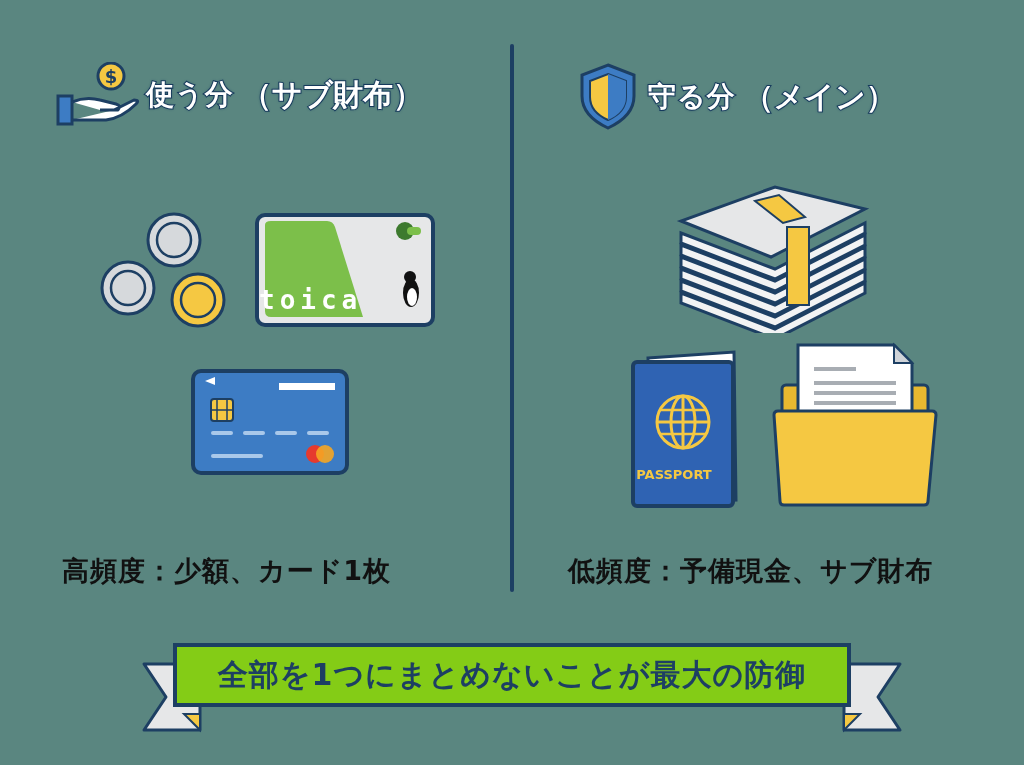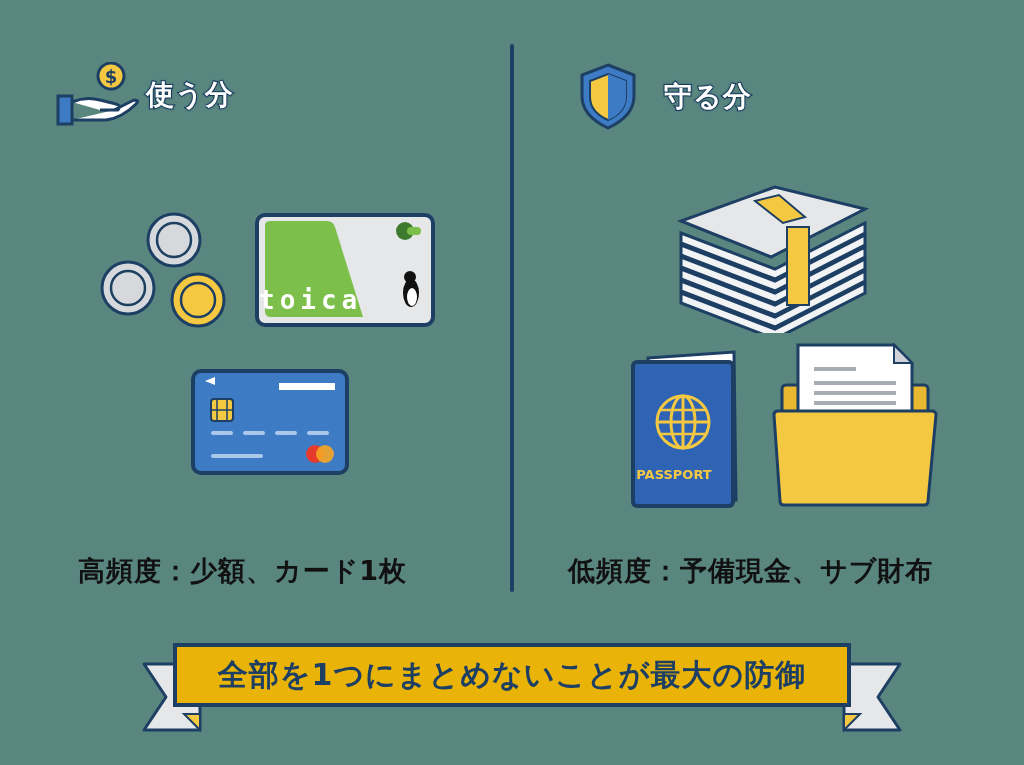--- a/index.html
+++ b/index.html
@@ -27,49 +27,51 @@
   .divider {
     position:absolute; left:510px; top:44px; width:4px; height:548px;
     background:#1d3f63; border-radius:2px;
   }
   .caption {
     position:absolute; font-size:27px; font-weight:bold; color:#111;
     letter-spacing:1px;
   }
   .banner-box {
     position:absolute; left:173px; top:643px; width:678px; height:64px;
-    background:#eab308; border:4px solid #1d3f63; box-sizing:border-box;
+    background:#84cc16; border:4px solid #1d3f63; box-sizing:border-box;
     display:flex; align-items:center; justify-content:center;
     font-size:30px; font-weight:bold; color:#1d3f63; letter-spacing:1px;
   }
 </style>
 </head>
 <body>
 
 <div class="heading" style="left:56px; top:62px;">
   <span style="display:inline-block;width:90px;height:66px;position:relative;">
     <svg width="90" height="66" viewBox="0 0 90 66">
       <circle cx="55" cy="14" r="13" fill="#f5c842" stroke="#1d3f63" stroke-width="3"></circle>
       <text x="55" y="21" text-anchor="middle" font-size="18" font-weight="bold" fill="#1d3f63" font-family="DejaVu Sans, sans-serif">$</text>
       <rect x="2" y="34" width="14" height="28" fill="#3d7cc4" stroke="#1d3f63" stroke-width="3"></rect>
       <path d="M16 40 Q30 34 44 38 L60 42 Q66 44 62 48 L44 48 M16 58 L50 58 Q66 56 80 42 Q84 38 78 38 L58 48" fill="#ffffff" stroke="#1d3f63" stroke-width="3" stroke-linejoin="round"></path>
     </svg>
   </span>
   <span class="main-text">使う分</span>
+  <span class="sub-text">（サブ財布）</span>
 </div>
 
-<div class="heading" style="left:578px; top:62px;gap:16px;">
+<div class="heading" style="left:578px; top:62px;">
   <span style="display:inline-block;width:70px;height:70px;">
     <svg width="70" height="70" viewBox="0 0 70 70">
       <path d="M30 3 L56 13 L56 34 Q56 54 30 66 Q4 54 4 34 L4 13 Z" fill="#3d7cc4" stroke="#1d3f63" stroke-width="3"></path>
       <path d="M30 12 L48 19 L48 35 Q48 50 30 58 Q12 50 12 35 L12 19 Z" fill="#f5c842" stroke="#1d3f63" stroke-width="2"></path>
       <path d="M30 12 L48 19 L48 35 Q48 50 30 58 Z" fill="#3d7cc4"></path>
     </svg>
   </span>
   <span class="main-text">守る分</span>
+  <span class="sub-text">（メイン）</span>
 </div>
 
 <div class="divider"></div>
 
 <div class="abs" style="left:88px; top:212px; width:132px; height:120px;">
   <svg width="132" height="120" viewBox="0 0 132 120">
     <circle cx="76" cy="28" r="26" fill="#d6d9dc" stroke="#1d3f63" stroke-width="3"></circle>
     <circle cx="76" cy="28" r="17" fill="#d6d9dc" stroke="#1d3f63" stroke-width="2.5"></circle>
     <circle cx="30" cy="76" r="26" fill="#d6d9dc" stroke="#1d3f63" stroke-width="3"></circle>
     <circle cx="30" cy="76" r="17" fill="#d6d9dc" stroke="#1d3f63" stroke-width="2.5"></circle>
@@ -146,21 +148,21 @@
     <path d="M28 4 L124 4 L142 22 L142 88 L28 88 Z" fill="#ffffff" stroke="#1d3f63" stroke-width="3"></path>
     <path d="M124 4 L124 22 L142 22 Z" fill="#cfd3d8" stroke="#1d3f63" stroke-width="2"></path>
     <rect x="44" y="26" width="42" height="4" fill="#a8adb3"></rect>
     <rect x="44" y="40" width="82" height="4" fill="#a8adb3"></rect>
     <rect x="44" y="50" width="82" height="4" fill="#a8adb3"></rect>
     <rect x="44" y="60" width="82" height="4" fill="#a8adb3"></rect>
     <path d="M4 74 Q4 70 8 70 L162 70 Q166 70 166 74 L158 160 Q158 164 154 164 L14 164 Q10 164 10 160 Z" fill="#f5c842" stroke="#1d3f63" stroke-width="3"></path>
   </svg>
 </div>
 
-<div class="caption" style="left:78px; top:553px;">高頻度：少額、カード1枚</div>
+<div class="caption" style="left:62px; top:553px;">高頻度：少額、カード1枚</div>
 <div class="caption" style="left:568px; top:553px;">低頻度：予備現金、サブ財布</div>
 
 <div class="abs" style="left:130px; top:660px; width:80px; height:74px;">
   <svg width="80" height="74" viewBox="0 0 80 74">
     <path d="M4 4 L60 4 L60 70 L4 70 L26 37 Z" fill="#e6e7e8" stroke="#1d3f63" stroke-width="3" stroke-linejoin="round"></path>
     <path d="M44 54 L60 54 L60 70 Z" fill="#f5c842" stroke="#1d3f63" stroke-width="2"></path>
   </svg>
 </div>
 <div class="abs" style="left:814px; top:660px; width:80px; height:74px;">
   <svg width="80" height="74" viewBox="0 0 80 74">

